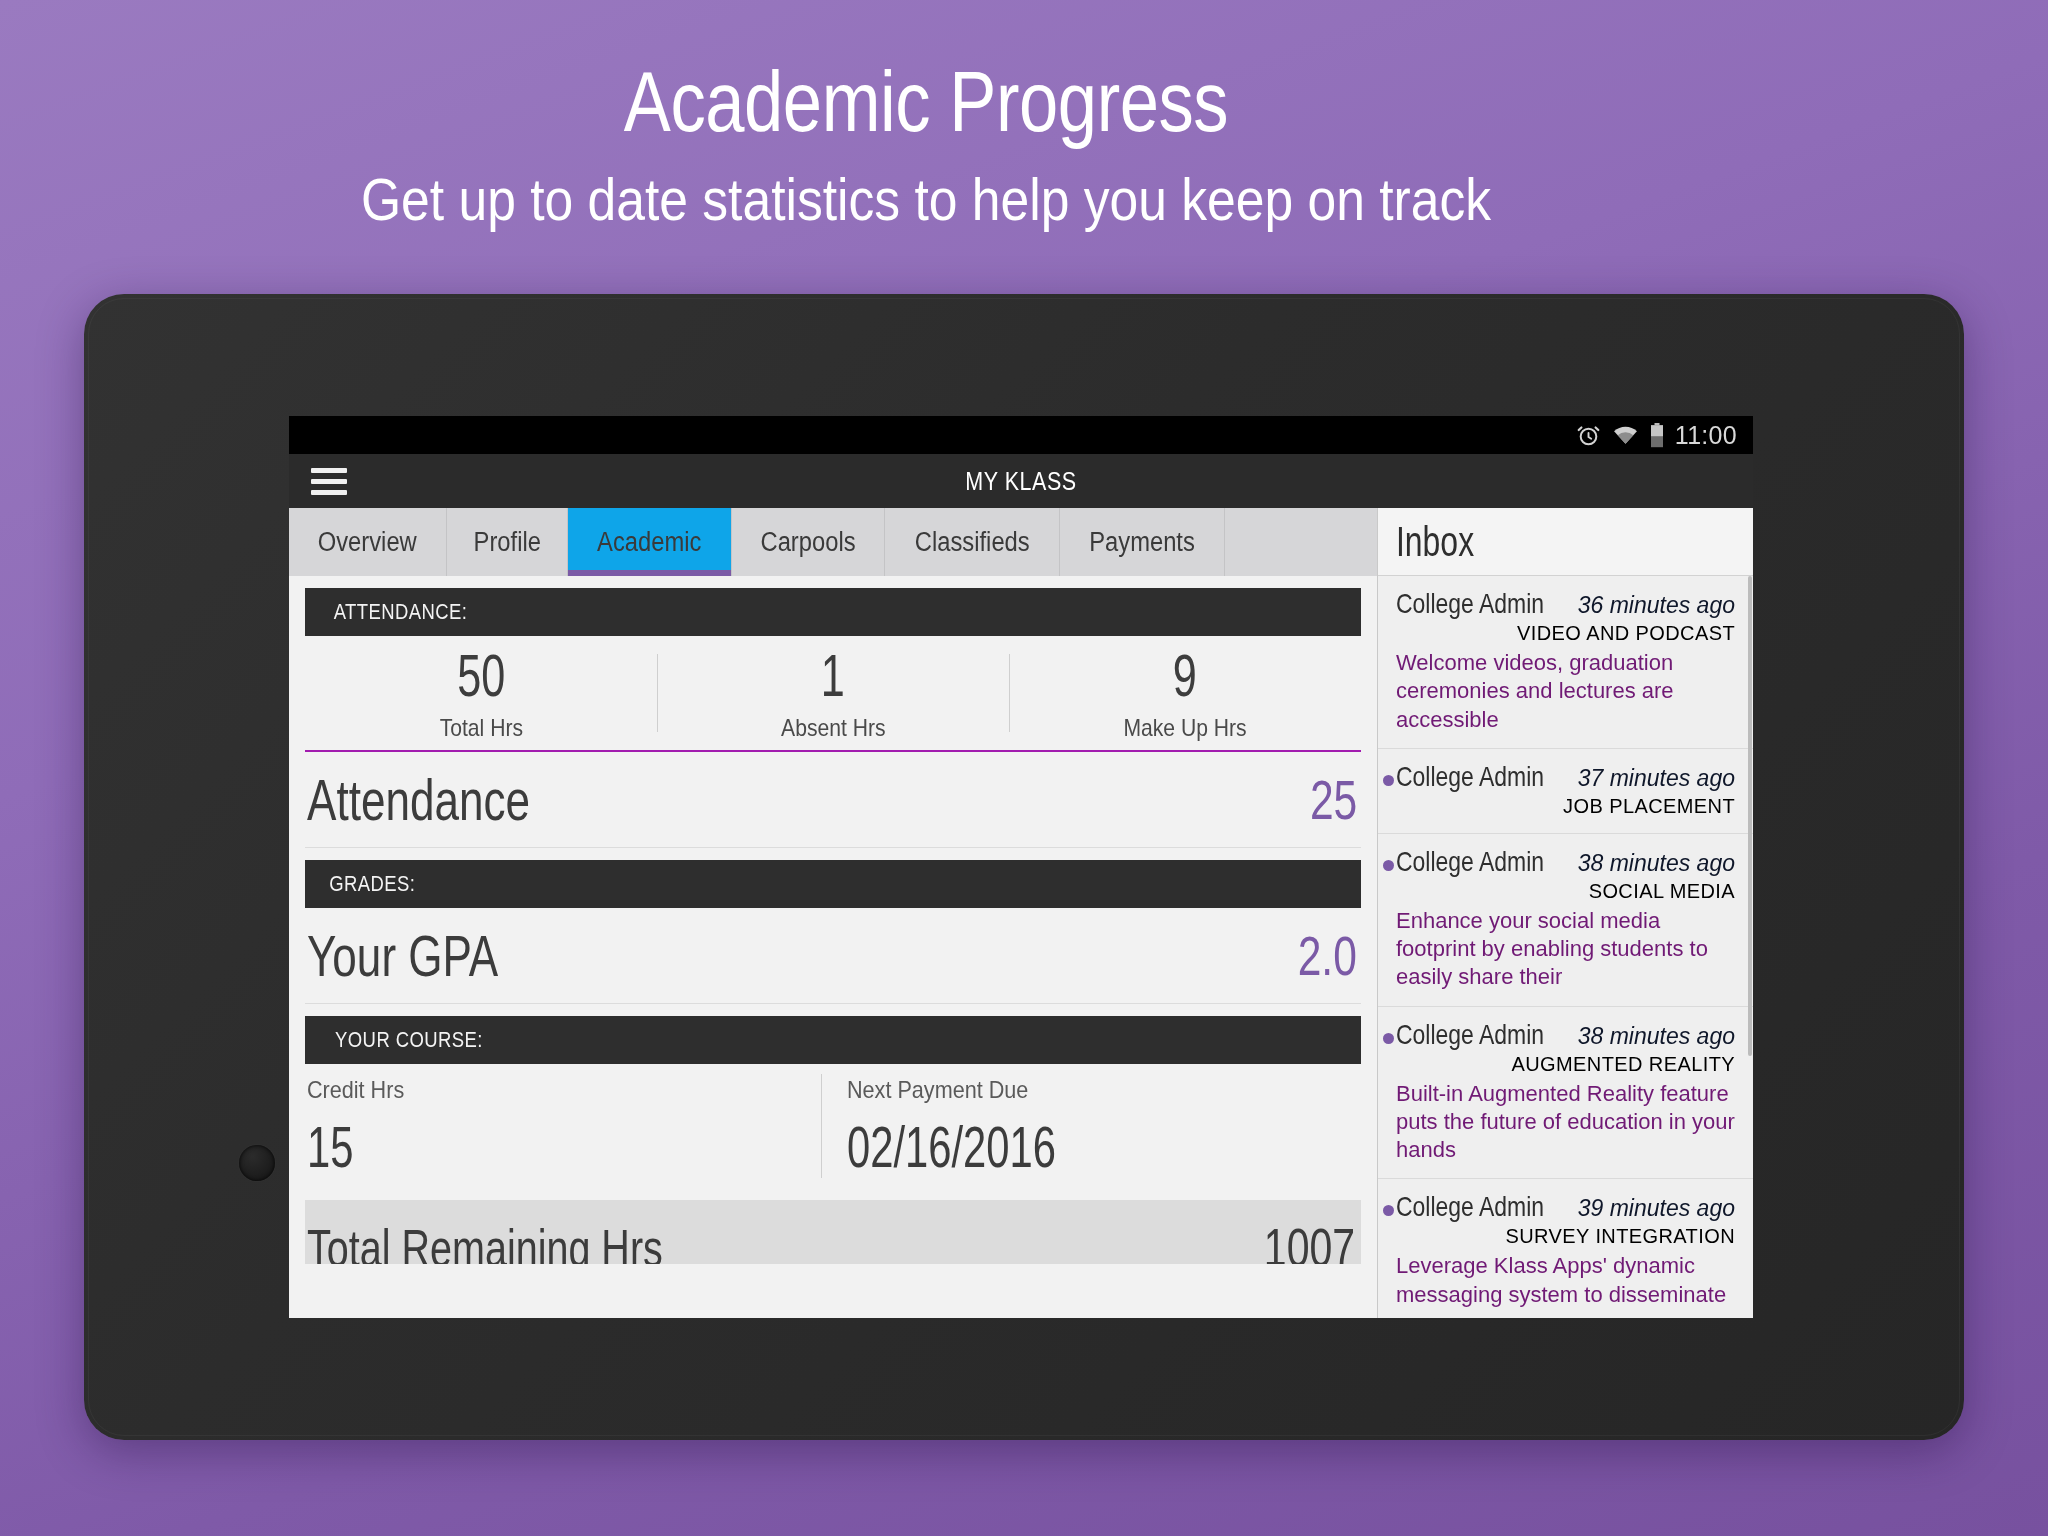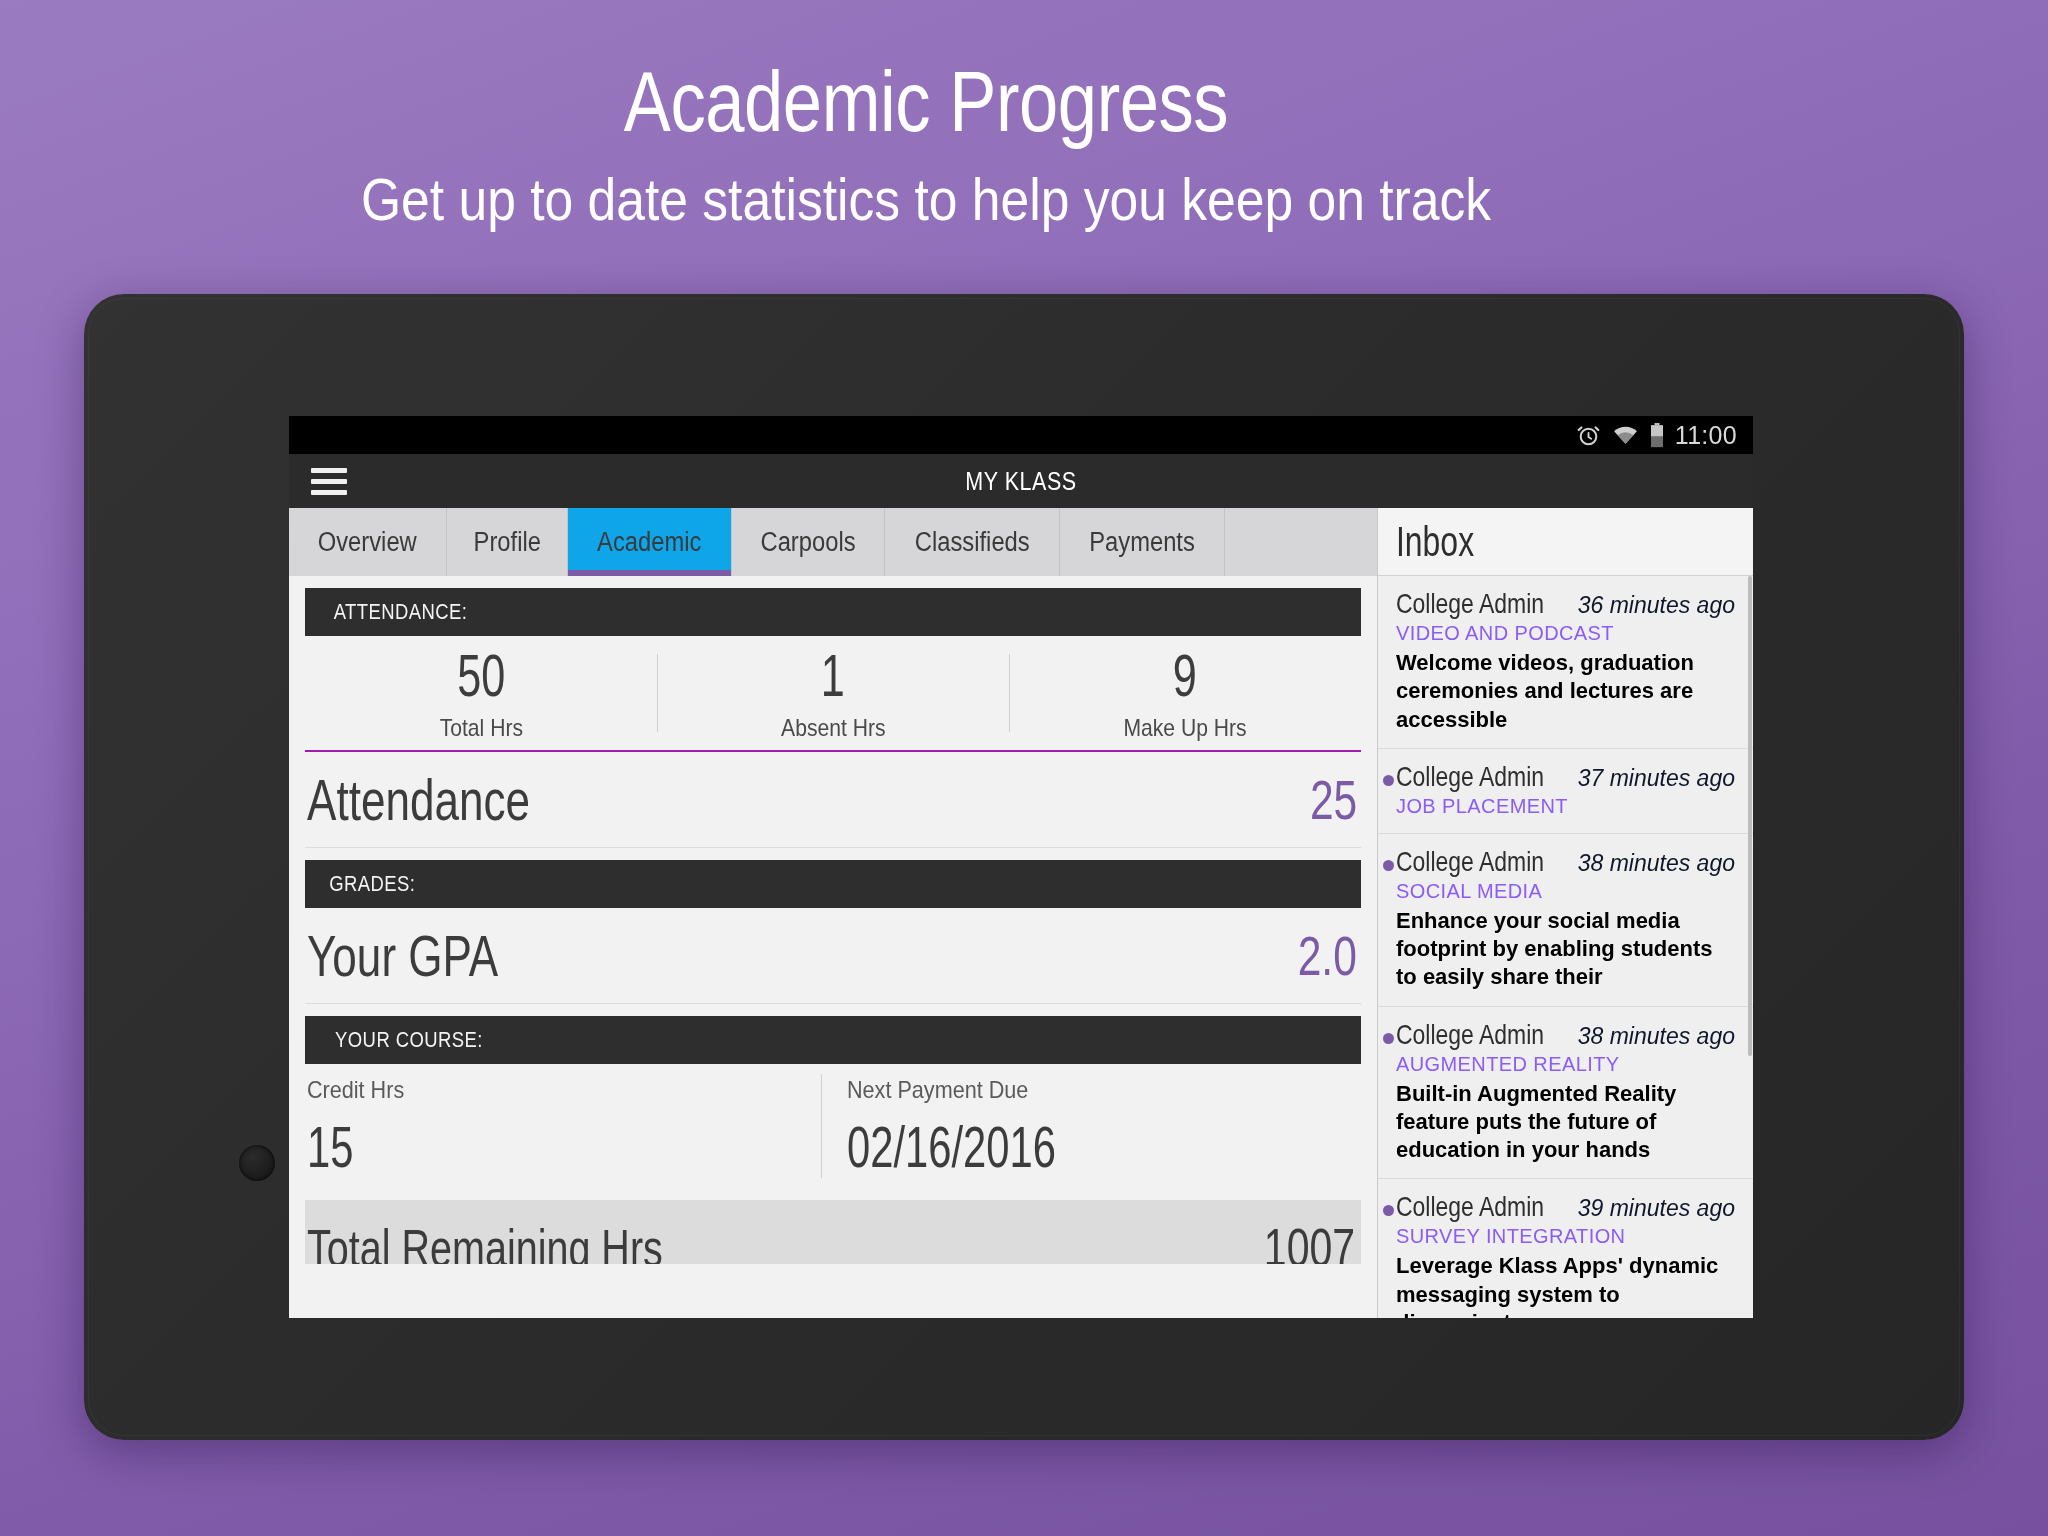--- a/index.html
+++ b/index.html
@@ -183,22 +183,22 @@
   .inbox-list { flex:1; overflow:hidden; background:#efefef; }
   .msg {
     padding:12px 18px 14px 18px;
     border-bottom:1px solid #dadada;
     position:relative;
     cursor:pointer;
   }
   .msg-top { display:flex; align-items:baseline; justify-content:space-between; }
   .msg-sender { font-size:28px; color:#2e2e2e; line-height:1.15; transform:scaleX(0.82); transform-origin:left center; display:inline-block; }
   .msg-time { font-size:23px; color:#0f172a; font-style:italic; white-space:nowrap; }
-  .msg-cat { font-size:20px; color:#8b5cf6; letter-spacing:0.4px; margin-top:1px; line-height:1.25; }
-  .msg-body { font-size:22px; color:#000000; line-height:1.28; margin-top:3px;font-weight:bold; }
+  .msg-cat { font-size:20px; color:#000000; letter-spacing:0.4px; margin-top:1px; line-height:1.25;text-align:right; }
+  .msg-body { font-size:22px; color:#701a75; line-height:1.28; margin-top:3px; }
   .dot {
     position:absolute; left:5px; top:26px;
     width:11px; height:11px; border-radius:50%;
     background:#7b5aa6;
   }
   .msg.unread { padding-left:18px; }
   .inbox-scrollbar {
     position:absolute; right:1px; top:68px; width:4px; height:480px;
     background:#bcbcbc; border-radius:2px;
   }

